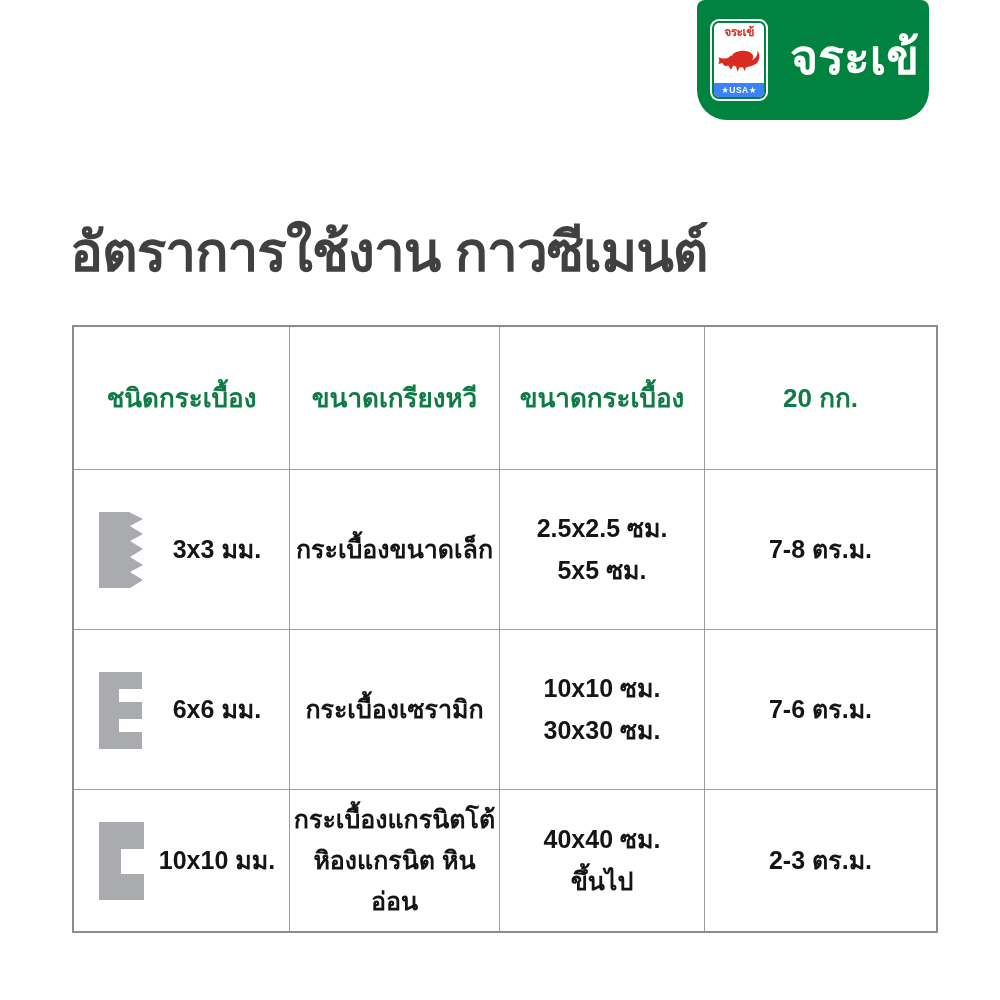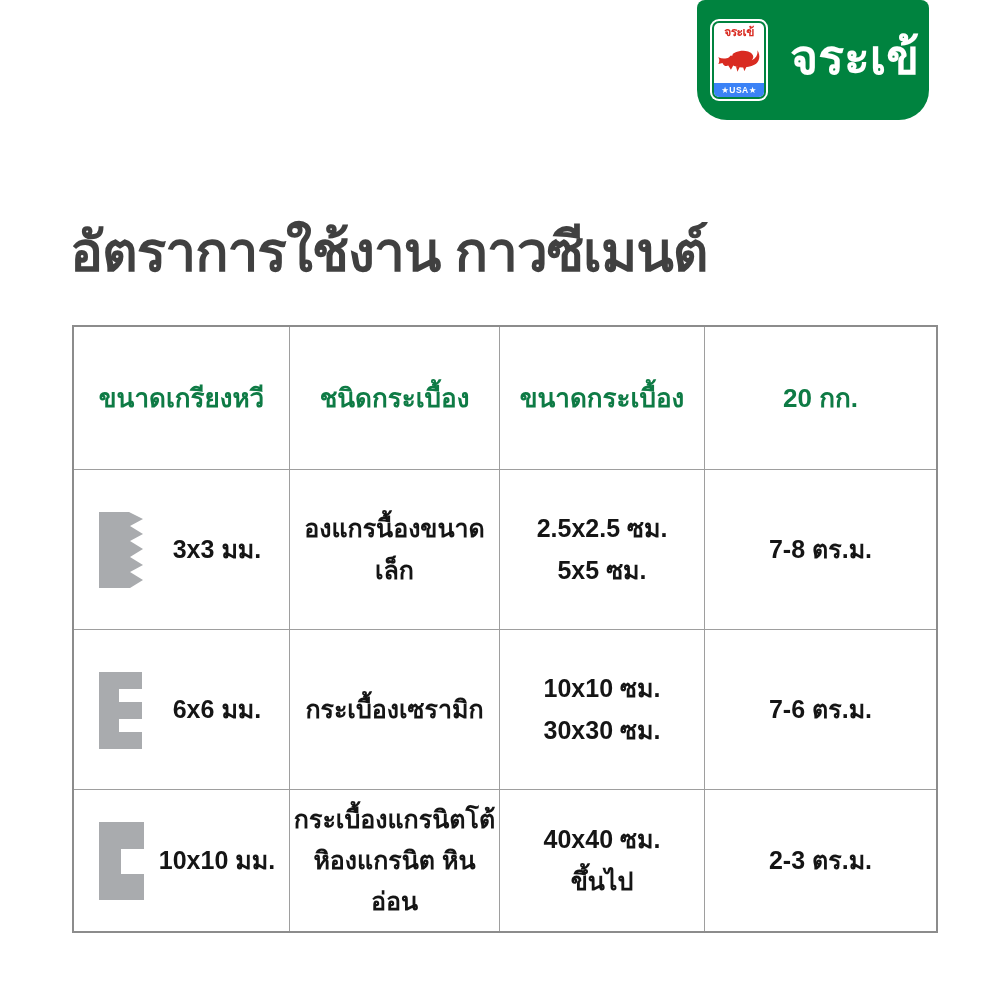--- a/index.html
+++ b/index.html
@@ -84,42 +84,42 @@
     </div>
   </div>
   <div class="logo-wordmark">จระเข้</div>
 </div>
 
 <div class="page-title">อัตราการใช้งาน กาวซีเมนต์</div>
 
 <div class="usage-table">
 
   <div class="cell header-cell">
-    <span>ขนาดเกรียงหวี</span>
+    <span>ชนิดกระเบื้อง</span>
   </div>
   <div class="cell header-cell">
-    <span>ชนิดกระเบื้อง</span>
+    <span>ขนาดเกรียงหวี</span>
   </div>
   <div class="cell header-cell">
     <span>ขนาดกระเบื้อง</span>
   </div>
   <div class="cell header-cell col-last">
     <span>20 กก.</span>
   </div>
 
   <div class="cell body-cell trowel-cell">
     <span class="trowel-icon-box">
       <svg width="46" height="80" viewBox="0 0 46 80" aria-hidden="true">
         <polygon fill="#A9ABAE" points="0,2 30,2 44,9 31,16 44,24 31,31 44,39 31,47 44,55 31,62 44,70 31,78 0,78"></polygon>
       </svg>
     </span>
     <span class="trowel-label">3x3 มม.</span>
   </div>
   <div class="cell body-cell">
-    <span>องแกรนื้องขนาดเล็ก</span>
+    <span>กระเบื้องขนาดเล็ก</span>
 
   </div>
   <div class="cell body-cell">
     <span>2.5x2.5 ซม.</span>
     <span>5x5 ซม.</span>
   </div>
   <div class="cell body-cell col-last">
     <span>7-8 ตร.ม.</span>
   </div>
 

